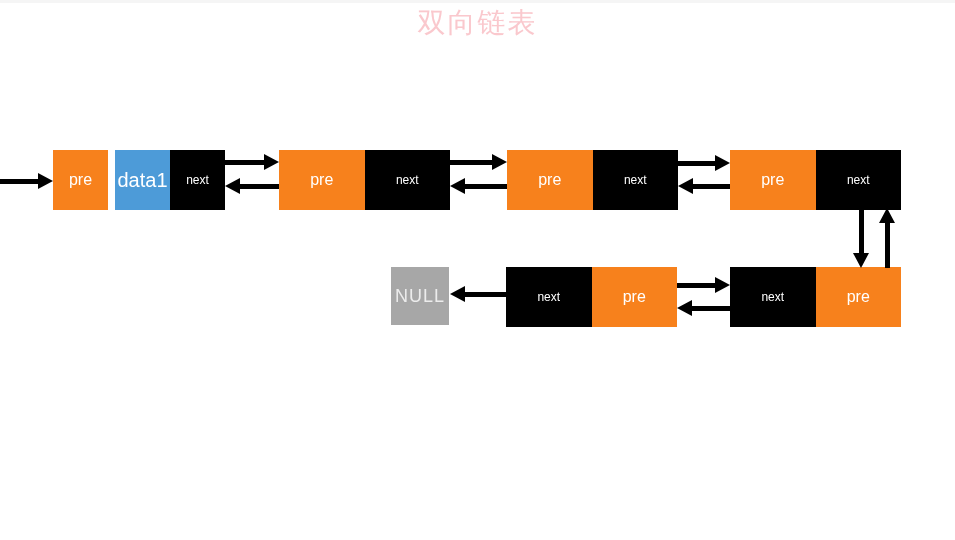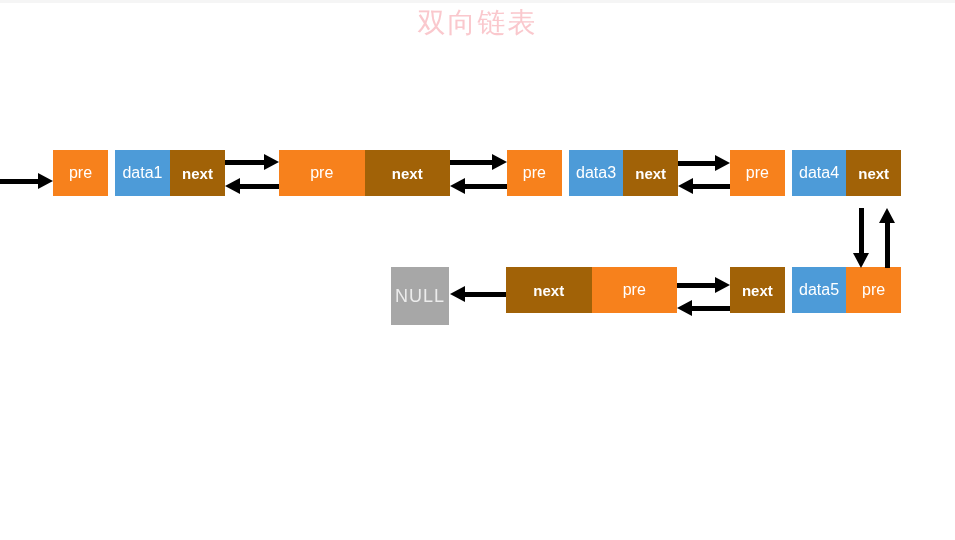--- a/index.html
+++ b/index.html
@@ -13,31 +13,31 @@
   .top-edge{position:absolute;left:0;top:0;width:955px;height:3px;background:#f5f5f5;}
 
   .diagram-title{
     position:absolute;left:0;top:4px;width:955px;
     text-align:center;
     font-size:28px;letter-spacing:2px;
     color:#FAC8CD;
   }
 
   .node{
-    position:absolute;height:46px;width:171px;
+    position:absolute;height:60px;width:171px;
     display:flex;flex-direction:row;
   }
   .cell{
     flex:1 1 0;
     display:flex;align-items:center;justify-content:center;
     color:#ffffff;
   }
   .c-pre{background:#F7811C;font-size:16px;}
-  .c-next{background:#a16207;font-size:15px;font-weight:bold;}
-  .c-data{background:#4D9BD8;font-size:16px;margin-left:7px;}
+  .c-next{background:#000000;font-size:12px;}
+  .c-data{background:#4D9BD8;font-size:20px;margin-left:7px;}
 
   .null-box{
     position:absolute;left:391px;top:267px;width:58px;height:58px;
     background:#A7A7A7;color:#ECECEC;
     display:flex;align-items:center;justify-content:center;
     font-size:18px;letter-spacing:1px;
   }
 
   
   .arrow{position:absolute;display:flex;}
@@ -71,38 +71,35 @@
     <div class="cell c-pre">pre</div>
     <div class="cell c-data">data1</div>
     <div class="cell c-next">next</div>
   </div>
   <div class="node n2">
     <div class="cell c-pre">pre</div>
     <div class="cell c-next">next</div>
   </div>
   <div class="node n3">
     <div class="cell c-pre">pre</div>
-    <div class="cell c-data">data3</div>
     <div class="cell c-next">next</div>
   </div>
   <div class="node n4">
     <div class="cell c-pre">pre</div>
-    <div class="cell c-data">data4</div>
     <div class="cell c-next">next</div>
   </div>
 
   <div class="null-box">NULL</div>
 
   <div class="node n6">
     <div class="cell c-next">next</div>
     <div class="cell c-pre">pre</div>
   </div>
   <div class="node n5">
     <div class="cell c-next">next</div>
-    <div class="cell c-data">data5</div>
     <div class="cell c-pre">pre</div>
   </div>
 
   <div class="arrow h" style="left:0px;top:173px;width:53px;">
       <div class="shaft-h"></div>
       <div class="head-right"></div>
     </div>
 
   <div class="arrow h" style="left:225px;top:154px;width:54px;">
       <div class="shaft-h"></div>

